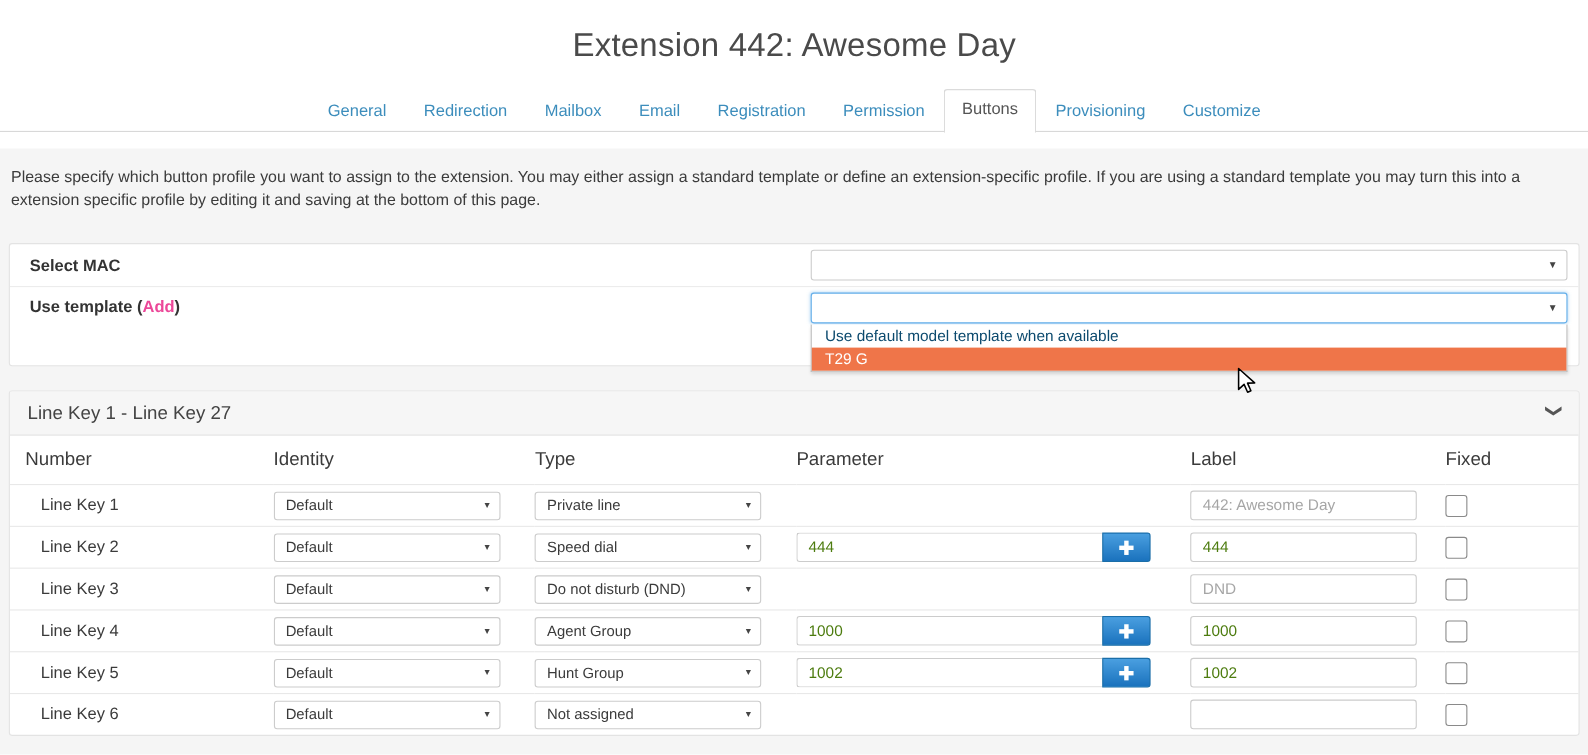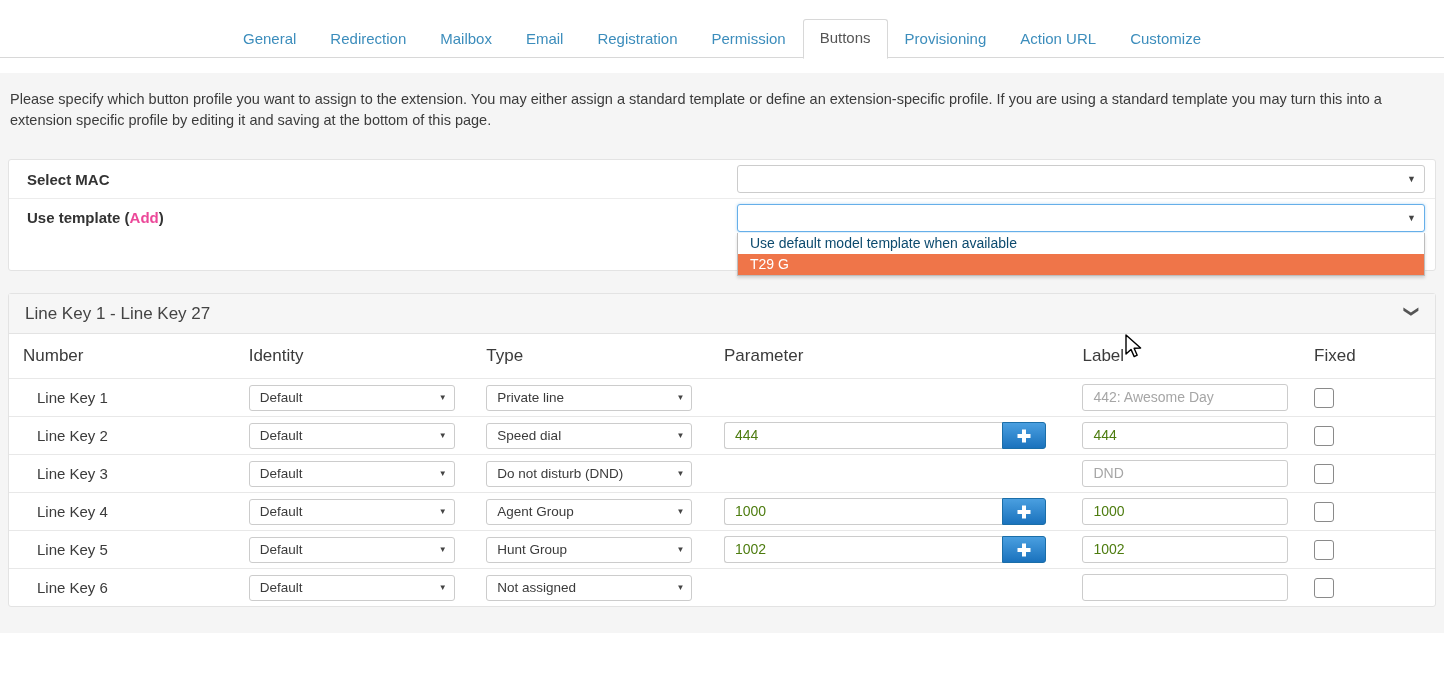--- a/index.html
+++ b/index.html
@@ -263,31 +263,31 @@
     position: absolute;
     z-index: 60;
     pointer-events: none;
   }
 </style>
 </head>
 <body>
 
 <div id="app">
 
+  <h1 class="page-title">Extension 442: Awesome Day</h1>
 
   <div class="tabs" id="tabbar">
       <div class="tab">General</div>
       <div class="tab">Redirection</div>
       <div class="tab">Mailbox</div>
       <div class="tab">Email</div>
       <div class="tab">Registration</div>
       <div class="tab">Permission</div>
       <div class="tab active">Buttons</div>
       <div class="tab">Provisioning</div>
-      <div class="tab">Action URL</div>
       <div class="tab">Customize</div>
     </div>
   <div class="tabs-rule"></div>
 
   <div class="page-body">
 
     <p class="intro">Please specify which button profile you want to assign to the extension. You may either assign a standard template or define an extension-specific profile. If you are using a standard template you may turn this into a extension specific profile by editing it and saving at the bottom of this page.</p>
 
     <div class="panel settings-panel">
 

